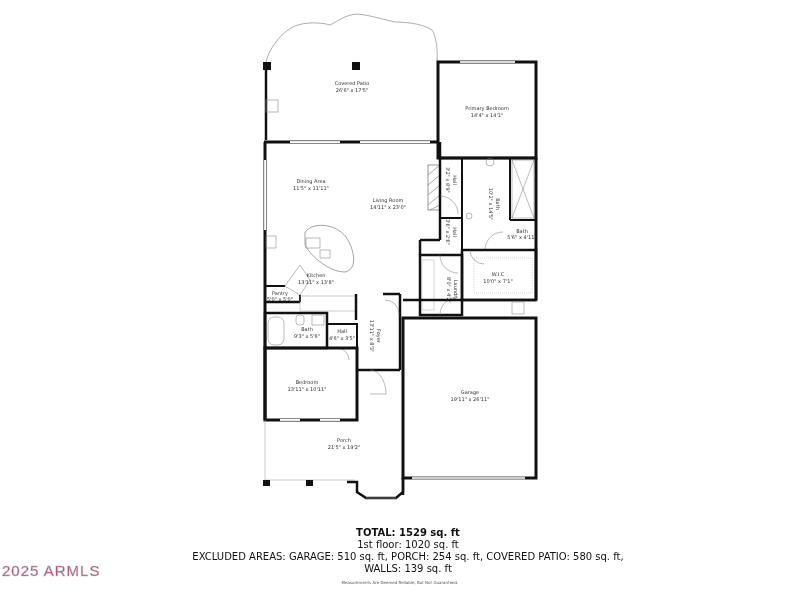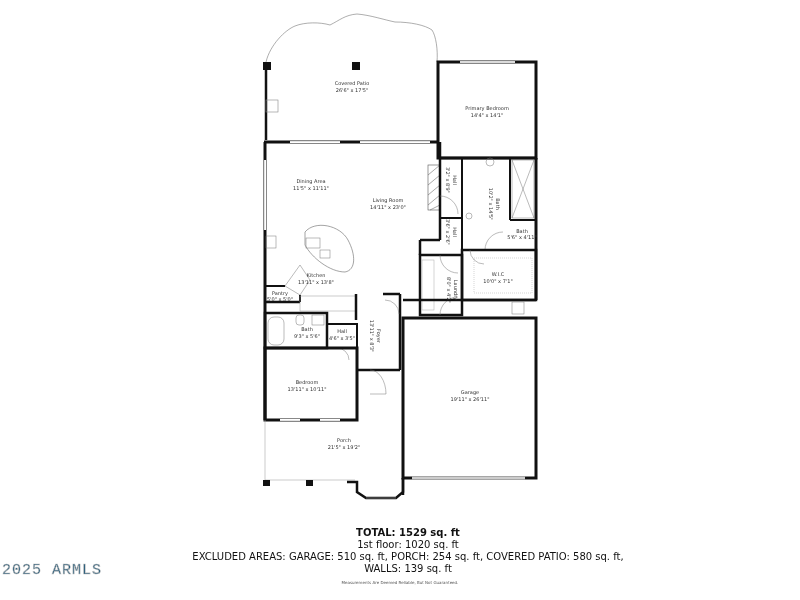--- a/index.html
+++ b/index.html
@@ -6,21 +6,21 @@
   body { width: 800px; height: 600px; position: relative; overflow: hidden; font-family: "Liberation Sans", sans-serif; }
   #plan { position: absolute; left: 0; top: 0; width: 800px; height: 600px; }
   .room-name { font-family: "DejaVu Sans", sans-serif; font-size: 5px; fill: #333; text-anchor: middle; }
   .room-dim { font-family: "DejaVu Sans", sans-serif; font-size: 5px; fill: #333; text-anchor: middle; }
   .summary { position: absolute; left: 8px; width: 800px; text-align: center; color: #111; font-family: "DejaVu Sans", sans-serif; }
   .summary-total { top: 527px; font-size: 10px; font-weight: bold; }
   .summary-floor { top: 539px; font-size: 10px; }
   .summary-excluded { top: 551px; font-size: 10px; }
   .summary-walls { top: 563px; font-size: 10px; }
   .disclaimer { position: absolute; top: 580px; left: 0; width: 800px; text-align: center; font-size: 4px; color: #555; font-family: "DejaVu Sans", sans-serif; }
-  .watermark { position: absolute; left: 2px; top: 562px; font-size: 15px; color: #0c4a6e; font-family: Liberation Mono, monospace; letter-spacing: 1px;
+  .watermark { position: absolute; left: 2px; top: 562px; font-size: 15px; color: #be185d; font-family: Liberation Sans, sans-serif; letter-spacing: 1px;
     -webkit-text-stroke: 0.6px #bdbdbd; }
 </style>
 </head>
 <body>
 
 <svg id="plan" viewBox="0 0 800 600" xmlns="http://www.w3.org/2000/svg">
 
   <path d="M266 62 C270 45, 285 30, 295 26 C305 22, 320 22, 330 25 C340 20, 345 15, 357 14 C370 15, 385 20, 395 22 C410 22, 425 25, 432 30 C436 36, 438 50, 437 62" fill="none" stroke="#777" stroke-width="0.6"></path>
 
   <rect x="263" y="62" width="8" height="8" fill="#111"></rect>

